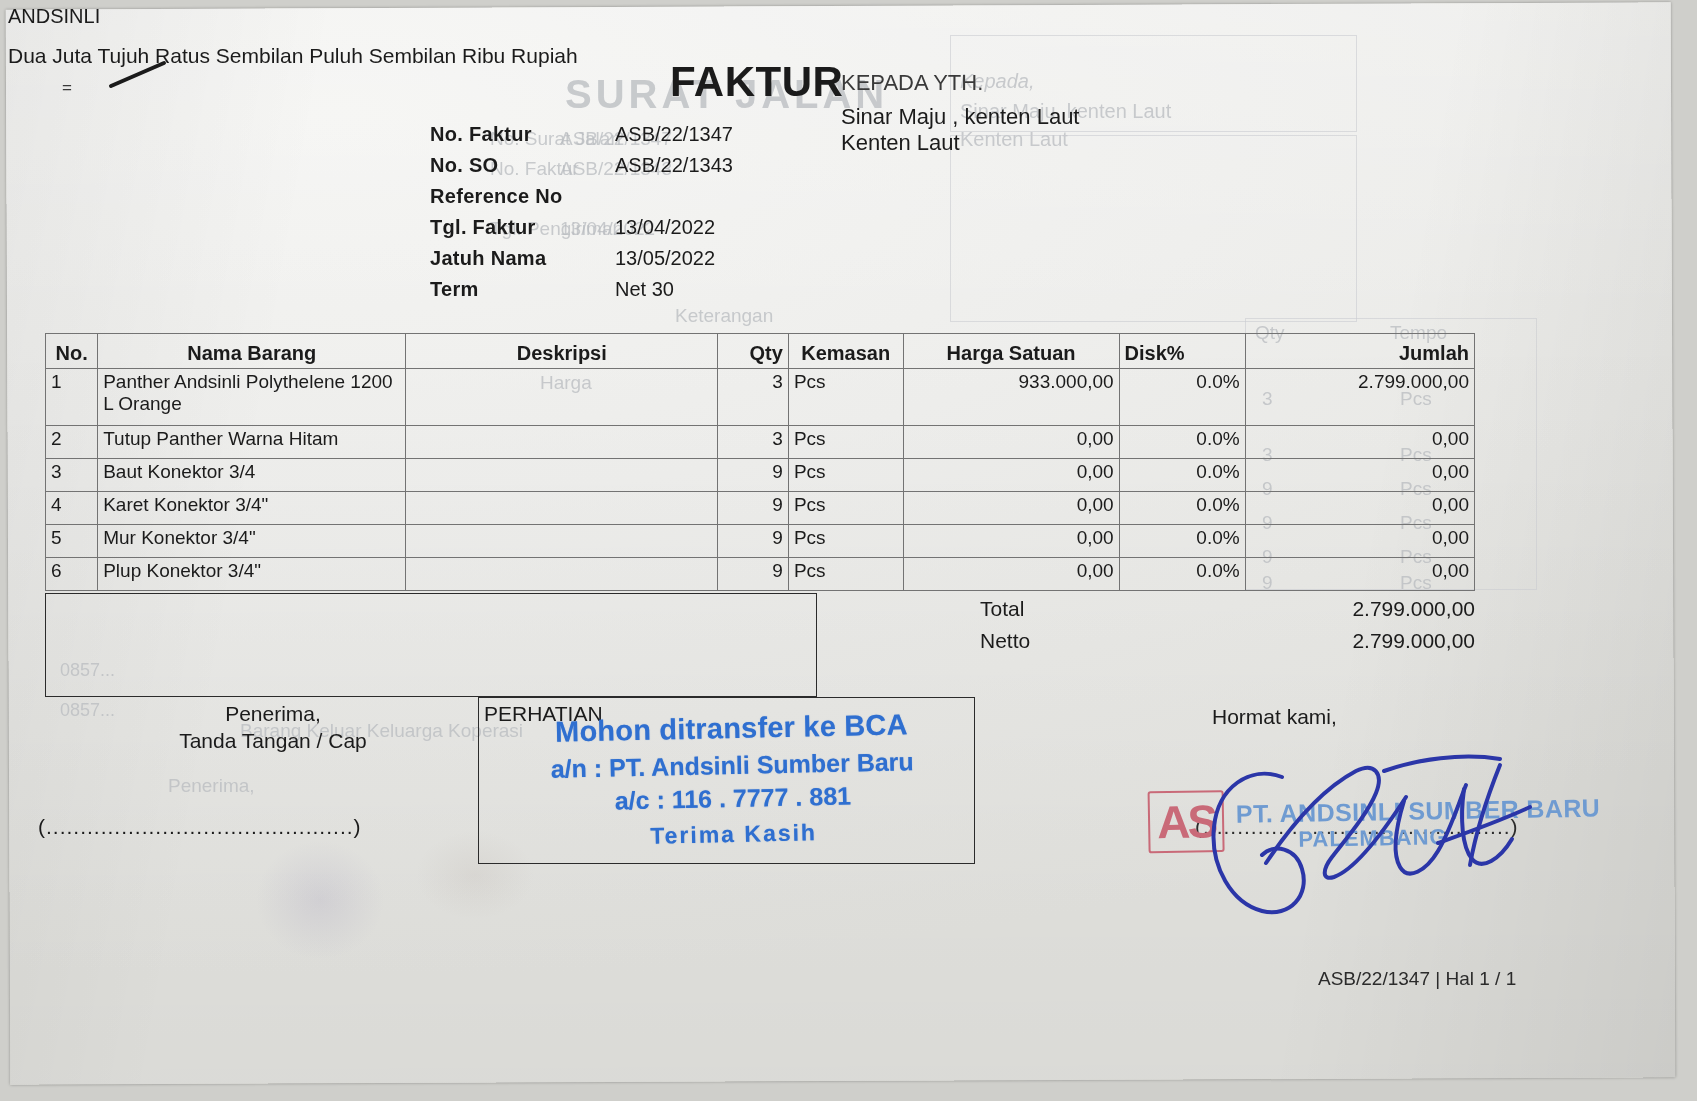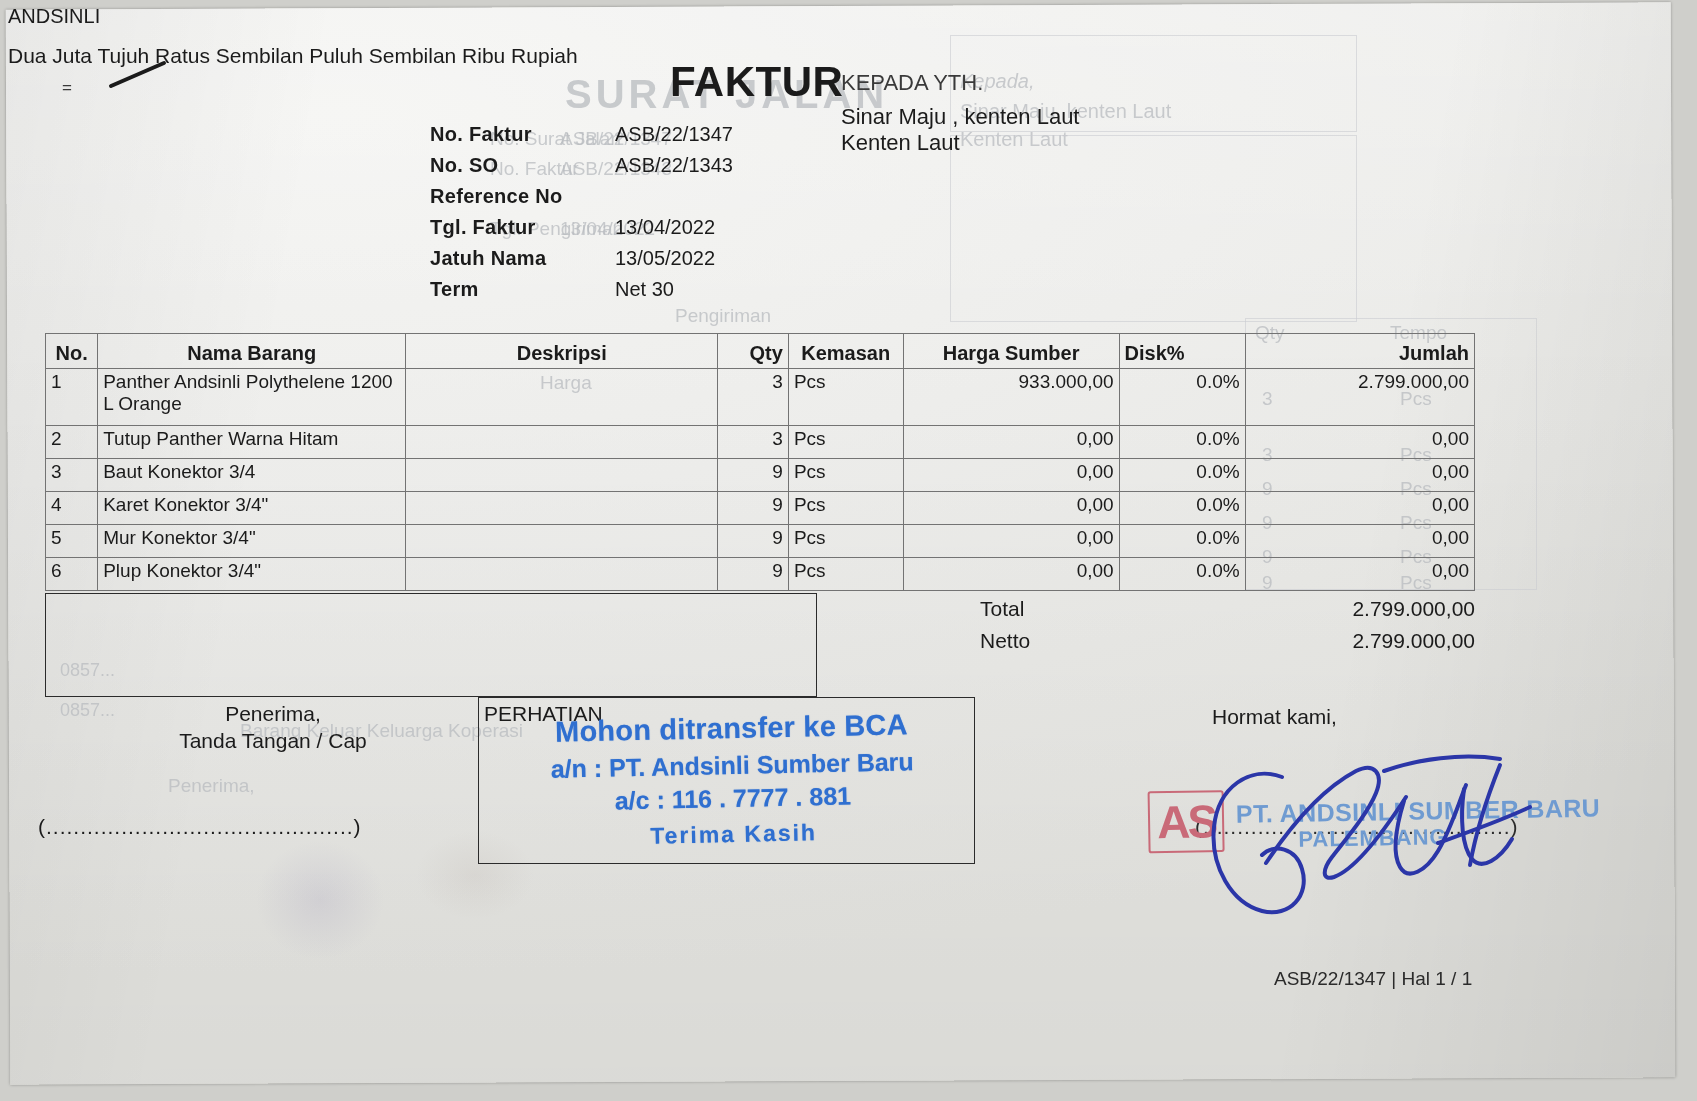--- a/index.html
+++ b/index.html
@@ -294,21 +294,21 @@
     position: absolute;
     left: 1170px;
     top: 735px;
     width: 420px;
     height: 200px;
     pointer-events: none;
   }
 
   .footer {
     position: absolute;
-    left: 1274px;
+    left: 1318px;
     top: 968px;
     font-size: 19px;
     color: #2b2b2b;
   }
 
   .pen-mark {
     position: absolute;
     left: 108px;
     top: 60px;
     width: 60px;
@@ -339,21 +339,21 @@
     <div class="ghost" style="left:565px; top:72px; font-size:40px; font-weight:bold; letter-spacing:4px;">SURAT JALAN</div>
     <div class="ghost" style="left:960px; top:70px; font-size:20px;font-style:italic;">Kepada,</div>
     <div class="ghost" style="left:960px; top:100px; font-size:20px;">Sinar Maju, kenten Laut</div>
     <div class="ghost" style="left:960px; top:128px; font-size:20px;">Kenten Laut</div>
     <div class="ghost" style="left:560px; top:128px; font-size:19px;">ASB/22/1347</div>
     <div class="ghost" style="left:560px; top:158px; font-size:19px;">ASB/22/1343</div>
     <div class="ghost" style="left:560px; top:218px; font-size:19px;">13/04/2022</div>
     <div class="ghost" style="left:490px; top:128px; font-size:19px;">No. Surat Jalan</div>
     <div class="ghost" style="left:490px; top:158px; font-size:19px;">No. Faktur</div>
     <div class="ghost" style="left:490px; top:218px; font-size:19px;">Tgl. Pengiriman</div>
-    <div class="ghost" style="left:675px; top:305px; font-size:19px;">Pengiriman</div>
+    <div class="ghost" style="left:675px; top:305px; font-size:19px;">Keterangan</div>
     <div class="ghost" style="left:1255px; top:322px; font-size:19px;">Qty</div>
     <div class="ghost" style="left:1390px; top:322px; font-size:19px;">Tempo</div>
     <div class="ghost" style="left:540px; top:372px; font-size:19px;">Harga</div>
     <div class="ghost" style="left:1400px; top:388px; font-size:19px;">Pcs</div>
     <div class="ghost" style="left:1400px; top:444px; font-size:19px;">Pcs</div>
     <div class="ghost" style="left:1400px; top:478px; font-size:19px;">Pcs</div>
     <div class="ghost" style="left:1400px; top:512px; font-size:19px;">Pcs</div>
     <div class="ghost" style="left:1400px; top:546px; font-size:19px;">Pcs</div>
     <div class="ghost" style="left:1400px; top:572px; font-size:19px;">Pcs</div>
     <div class="ghost" style="left:1262px; top:388px; font-size:19px;">3</div>
@@ -410,21 +410,21 @@
     </div>
 
     <table class="items">
       <thead>
         <tr>
           <th class="c-no">No.</th>
           <th class="c-nama">Nama Barang</th>
           <th class="c-desk">Deskripsi</th>
           <th class="c-qty">Qty</th>
           <th class="c-kem">Kemasan</th>
-          <th class="c-harga th-harga">Harga Sumber</th>
+          <th class="c-harga th-harga">Harga Satuan</th>
           <th class="c-disk th-disk">Disk%</th>
           <th class="c-jumlah th-jumlah">Jumlah</th>
         </tr>
       </thead>
       <tbody>
         <tr class="item-row tall">
           <td class="c-no">1</td>
           <td class="c-nama">Panther Andsinli Polythelene 1200 L Orange</td>
           <td class="c-desk"></td>
           <td class="c-qty">3</td>

